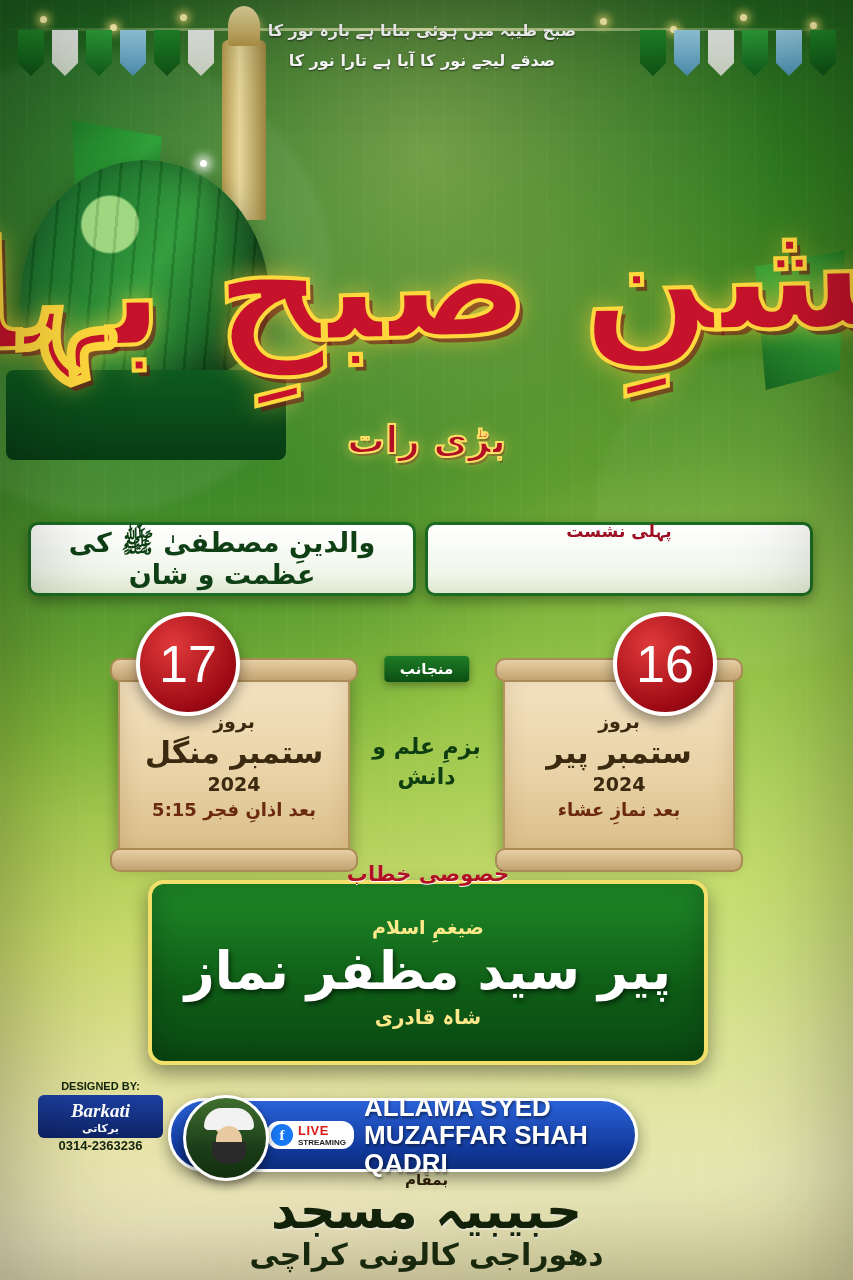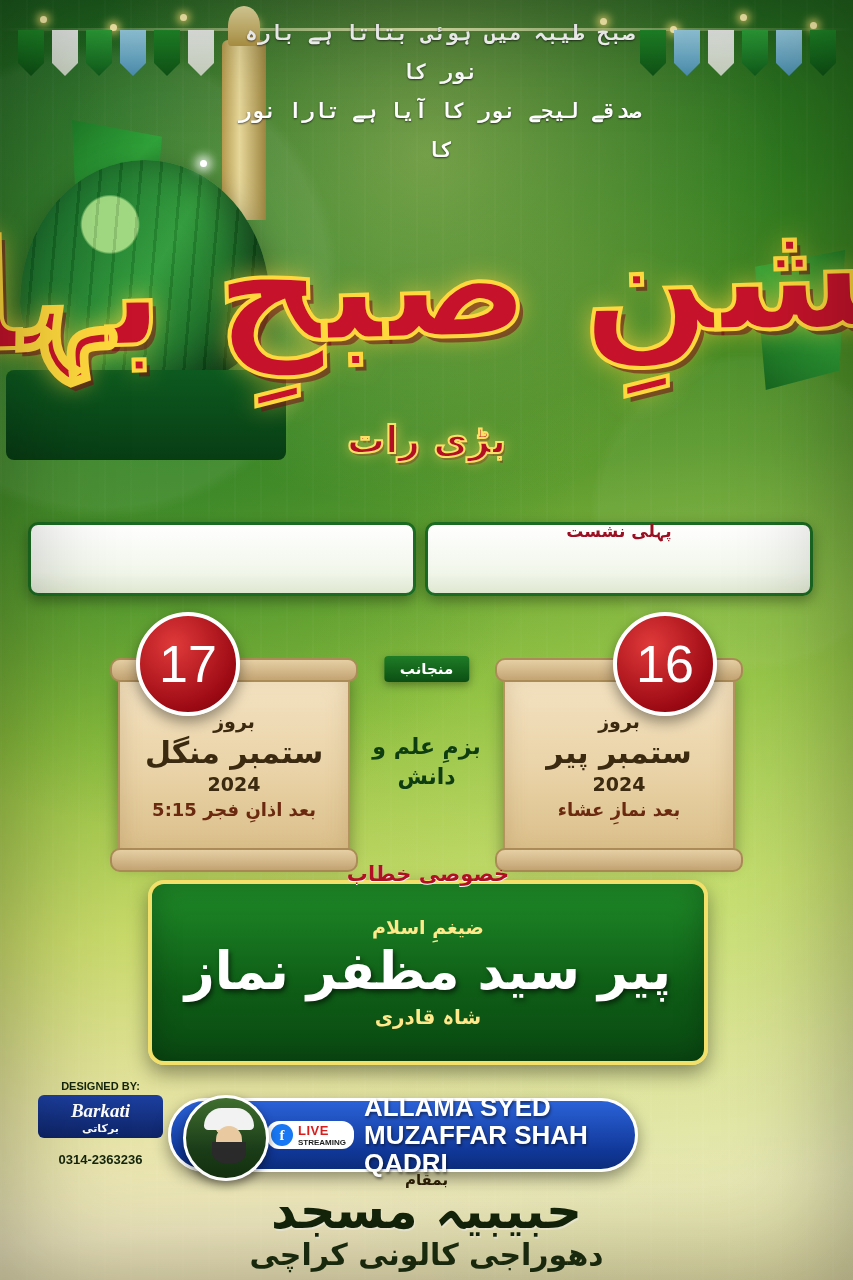--- a/index.html
+++ b/index.html
@@ -76,24 +76,23 @@
   
   .side-flag {
     position:absolute; width:90px; height:140px;
     background:linear-gradient(135deg,#1c7a26,#2ea63a 45%,#0e5a1b);
     clip-path:polygon(0 0,100% 12%,88% 100%,6% 86%);
     opacity:.9;
   }
   
   .urdu { font-family:"DejaVu Sans", sans-serif; direction:rtl; unicode-bidi:bidi-override; }
   .top-couplet {
-    position:absolute; top:16px; left:230px; width:420px; text-align:center;
-    color:#ffffff; font-size:21px; line-height:1.85; font-weight:bold;
+    position:absolute; top:16px; left:212px; width:420px; text-align:center;
+    color:#ffffff; font-size:16px; line-height:1.85; font-weight:bold;
     text-shadow:0 1px 2px rgba(0,0,0,.6);
-    font-family:Liberation Mono, monospace;
   }
   .title-block {
     position:absolute; top:120px; left:40px; right:40px; height:330px;
     display:flex; align-items:center; justify-content:center;
   }
   .title-main {
     font-family:"DejaVu Sans", sans-serif; direction:rtl;
     font-size:150px; line-height:1; font-weight:bold; letter-spacing:-6px;
     color:#c6132b;
     -webkit-text-stroke:4px #ffd83d;
@@ -205,21 +204,21 @@
   .designer {
     position:absolute; left:38px; top:1080px; width:125px; text-align:center;
     color:#14250b; font-size:11px; font-weight:bold;
   }
   .designer .box {
     margin-top:3px; background:linear-gradient(180deg,#1c3fa0,#0e2466);
     color:#fff; border-radius:6px; padding:5px 4px 3px;
   }
   .designer .brand { font-family:"Liberation Serif", serif; font-size:19px; font-style:italic; }
   .designer .brand-urdu { font-size:11px; }
-  .designer .phone { margin-top:14px; font-size:13px; color:#14250b; font-weight:bold; }
+  .designer .phone { margin-top:0; font-size:13px; color:#14250b; font-weight:bold; }
   
   .livebar {
     position:absolute; left:168px; top:1098px; width:470px; height:74px;
     background:linear-gradient(180deg,#2a62d8,#123a9c 70%,#0d2e7d);
     border:3px solid #ffffff;
     border-radius:38px;
     display:flex; align-items:center; gap:10px; padding-left:96px;
     box-shadow:0 6px 16px rgba(0,0,0,.4);
   }
   .live-photo {
@@ -331,20 +330,21 @@
   <div class="title-block">
     <div class="title-main urdu">جشنِ صبحِ بہار</div>
   </div>
   <div class="sub-title urdu">بڑی رات</div>
 
   <div class="sessions">
     <div class="session right">
       <div class="session-tag urdu">پہلی نشست</div>
     </div>
     <div class="session left">
+      <div class="session-text urdu">والدینِ مصطفیٰ ﷺ کی عظمت و شان</div>
     </div>
   </div>
 
   <div class="dates">
     <div class="scroll right">
       <div class="scroll-inner urdu">
         <div class="scroll-sub">بروز</div>
         <div class="scroll-day">ستمبر پیر</div>
         <div class="scroll-sub">2024</div>
         <div class="scroll-time">بعد نمازِ عشاء</div>

